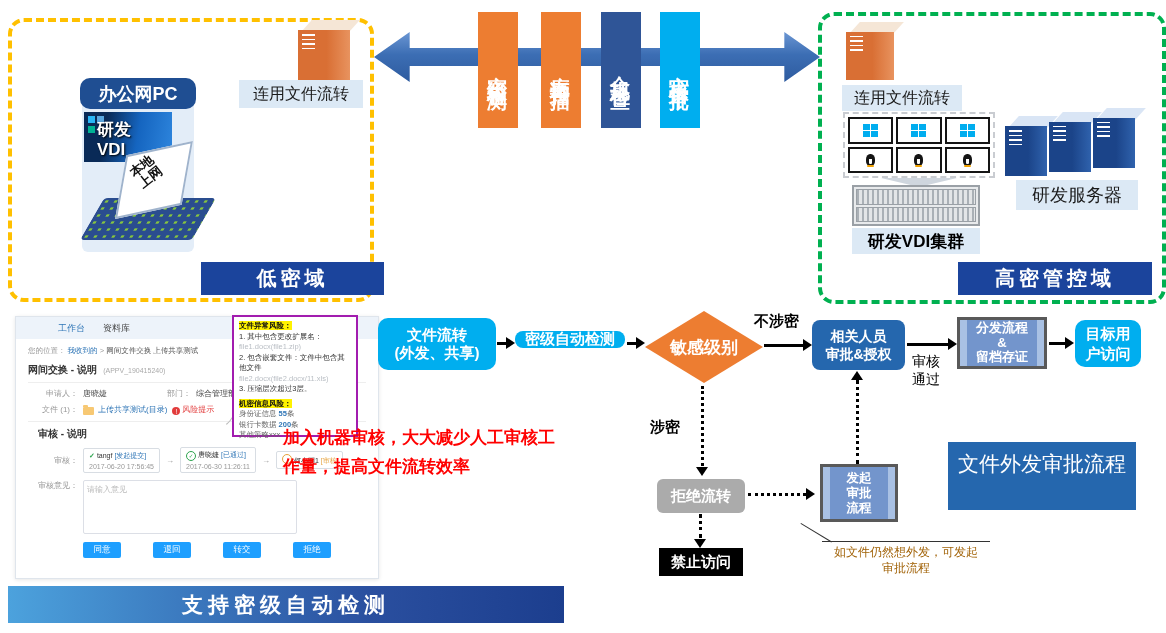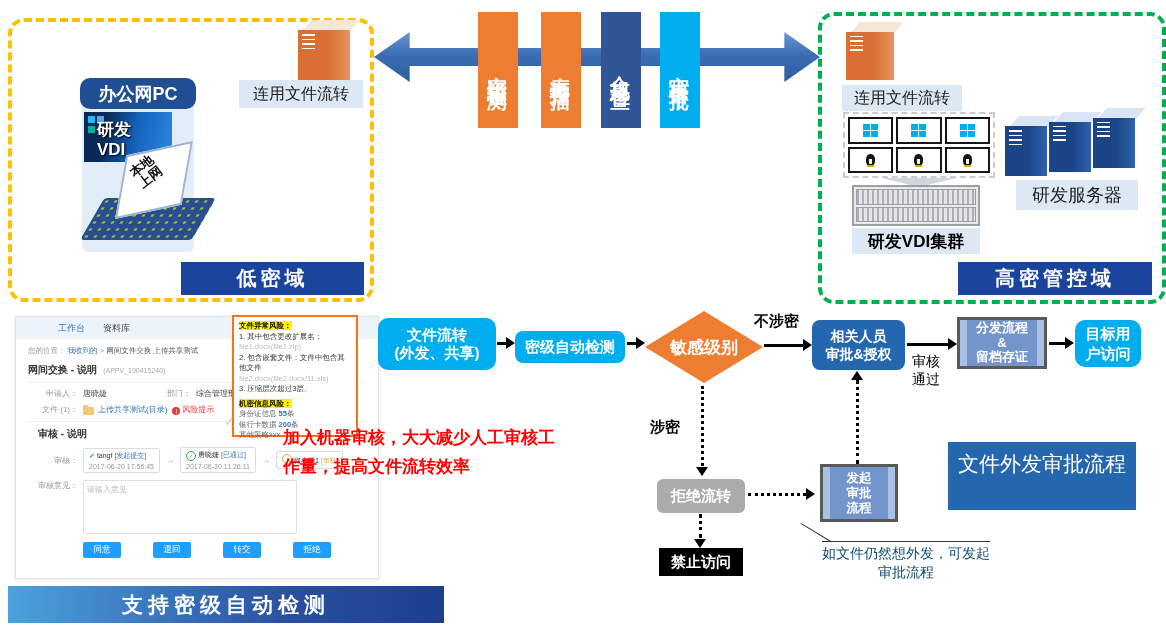--- a/index.html
+++ b/index.html
@@ -5,21 +5,21 @@
   html,body{margin:0;padding:0;background:#fff;}
   #canvas{position:relative;width:1166px;height:633px;background:#fff;overflow:hidden;
           font-family:"Liberation Sans", sans-serif;color:#222;}
   .abs{position:absolute;}
   .flex-c{display:flex;align-items:center;justify-content:center;}
 
   
   #lowDomain{left:8px;top:18px;width:358px;height:276px;border:4px dashed #FFC000;border-radius:16px;}
   #highDomain{left:818px;top:12px;width:340px;height:284px;border:4px dashed #00B050;border-radius:16px;}
   .domainBanner{background:#1B449C;color:#fff;font-weight:bold;font-size:20px;letter-spacing:4px;}
-  #lowBanner{left:181px;top:262px;width:183px;height:33px;}
+  #lowBanner{left:201px;top:262px;width:183px;height:33px;}
   #highBanner{left:958px;top:262px;width:194px;height:33px;}
 
   
   #pcPanel{left:82px;top:96px;width:112px;height:156px;background:#E3EDF8;border-radius:6px;}
   #pcHeader{left:80px;top:78px;width:116px;height:31px;background:#1F4E92;color:#fff;font-weight:bold;
             font-size:18px;border-radius:10px;}
   #pcScreen{left:84px;top:112px;width:88px;height:50px;
             background:linear-gradient(100deg,#092a57 25%,#1565c0 60%,#2e86de 100%);}
   #pcScreen .tile{position:absolute;left:4px;top:4px;width:7px;height:7px;background:#29b6f6;
             box-shadow:0 10px 0 #00b294,9px 0 0 #5aa7e0;}
@@ -123,37 +123,37 @@
   .step-arrow{color:#999;margin:0 6px;flex:none;}
   .comment{display:flex;margin:7px 12px 0;}
   .comment textarea{width:206px;height:46px;border:1px solid #dcdfe6;border-radius:2px;font-size:8px;
       padding:3px;resize:none;font-family:"Liberation Sans", sans-serif;color:#333;}
   .comment textarea::placeholder{color:#bbb;}
   .btnrow{display:flex;gap:32px;margin:8px 0 0 67px;}
   .sbtn{min-width:38px;height:16px;background:#1E9FFF;color:#fff;border:none;border-radius:2px;
       font-size:8.5px;font-family:"Liberation Sans", sans-serif;}
 
   
-  #callout{left:232px;top:315px;width:126px;height:122px;background:#fff;border:2px solid #f97316;
+  #callout{left:232px;top:315px;width:126px;height:122px;background:#fff;border:2px solid #a21caf;
       padding:4px 5px;font-size:7.5px;line-height:1.4;color:#333;z-index:6;box-sizing:border-box;}
   .hl{background:#FFF200;font-weight:bold;color:#111;}
   .fileline{color:#b9bec4;}
   .secline{color:#666;}
   .secnum{color:#2E75B6;font-weight:bold;}
   #calloutCurve{left:204px;top:386px;width:30px;height:40px;border:1.5px solid transparent;
       border-right-color:#bbb;border-radius:50%;transform:rotate(14deg);z-index:5;}
 
   
   #redNote{left:283px;top:424px;width:280px;color:#FF0000;font-weight:bold;font-size:17px;line-height:1.7;z-index:7;}
 
   
   .fnode{position:absolute;display:flex;align-items:center;justify-content:center;text-align:center;
       color:#fff;font-weight:bold;white-space:pre-line;box-sizing:border-box;}
   #fFileFlow{left:378px;top:318px;width:118px;height:52px;background:#00AEEF;border-radius:10px;font-size:15px;line-height:1.2;}
-  #fDetect{left:515px;top:331px;width:110px;height:32px;background:#00AEEF;border-radius:8px;font-size:15px;}
+  #fDetect{left:515px;top:331px;width:110px;height:17px;background:#00AEEF;border-radius:8px;font-size:15px;}
   #fDiamond{left:645px;top:311px;width:118px;height:72px;background:#ED7D31;font-size:17px;
       clip-path:polygon(50% 0,100% 50%,50% 100%,0 50%);}
   #fApprove{left:812px;top:320px;width:93px;height:50px;background:#2567AE;border-radius:8px;font-size:14px;line-height:1.3;}
   #fDistribute{left:957px;top:317px;width:90px;height:52px;background:#7395CC;border:3px solid #595959;
       font-size:13px;line-height:1.15;}
   #fDistribute::before,#fDistribute::after,#fInitiate::before,#fInitiate::after{content:"";position:absolute;
       top:0;bottom:0;width:7px;background:#A9C1E4;}
   #fDistribute::before,#fInitiate::before{left:0;}
   #fDistribute::after,#fInitiate::after{right:0;}
   #fTarget{left:1075px;top:320px;width:66px;height:47px;background:#00AEEF;border-radius:10px;font-size:15px;line-height:1.3;}
@@ -162,21 +162,21 @@
   #fInitiate{left:820px;top:464px;width:78px;height:58px;background:#7395CC;border:3px solid #595959;
       font-size:12.5px;line-height:1.2;}
   #fTitle{left:948px;top:442px;width:188px;height:68px;background:#2567AE;color:#fff;font-size:21px;
       line-height:1.45;padding:7px 10px;box-sizing:border-box;}
 
   .flabel{position:absolute;font-weight:bold;color:#000;font-size:15px;white-space:pre-line;}
   #lblNotSecret{left:754px;top:312px;}
   #lblSecret{left:650px;top:418px;}
   #lblApproved{left:912px;top:352px;font-weight:normal;font-size:14px;line-height:1.3;}
   #fNoteLine{left:822px;top:541px;width:168px;border-top:1.5px solid #333;}
-  #fNote{left:806px;top:544px;width:200px;font-size:14px;text-align:center;line-height:1.35;color:#0c4a6e;white-space:pre-line;}
+  #fNote{left:806px;top:544px;width:200px;font-size:12px;text-align:center;line-height:1.35;color:#a16207;white-space:pre-line;}
   #fDiag{left:801px;top:523px;width:36px;border-top:1.5px solid #333;transform:rotate(31deg);transform-origin:left top;}
 
   .harrow{position:absolute;height:3px;background:#000;}
   .harrow::after{content:"";position:absolute;right:-9px;top:-5px;width:0;height:0;
       border-left:9px solid #000;border-top:6.5px solid transparent;border-bottom:6.5px solid transparent;}
   #a1{left:497px;top:342px;width:9px;}
   #a2{left:627px;top:342px;width:9px;}
   #a3{left:764px;top:344px;width:39px;}
   #a4{left:907px;top:343px;width:41px;}
   #a5{left:1049px;top:342px;width:16px;}
@@ -188,21 +188,21 @@
   .head-up{position:absolute;width:0;height:0;border-bottom:9px solid #000;
       border-left:6.5px solid transparent;border-right:6.5px solid transparent;}
   .head-right{position:absolute;width:0;height:0;border-left:9px solid #000;
       border-top:6.5px solid transparent;border-bottom:6.5px solid transparent;}
   #d1{left:701px;top:386px;height:80px;} #d1h{left:696px;top:467px;}
   #d2{left:699px;top:514px;height:24px;} #d2h{left:694px;top:539px;}
   #d3{left:748px;top:493px;width:58px;}  #d3h{left:806px;top:488px;}
   #d4{left:856px;top:380px;height:84px;} #d4h{left:851px;top:371px;}
 
   
-  .footer{position:absolute;top:586px;width:436px;height:37px;color:#fff;font-weight:bold;font-size:21px;
+  .footer{position:absolute;top:586px;width:556px;height:37px;color:#fff;font-weight:bold;font-size:21px;
       letter-spacing:5px;display:flex;align-items:center;justify-content:center;
       background:linear-gradient(90deg,#4CA2DD 0%,#2A4F9F 65%,#1C3E8E 100%);}
   #footerLeft{left:8px;} #footerRight{left:678px;}
 </style>
 </head>
 <body>
 
 <div id="canvas">
 
   <div class="abs" id="lowDomain"></div>

